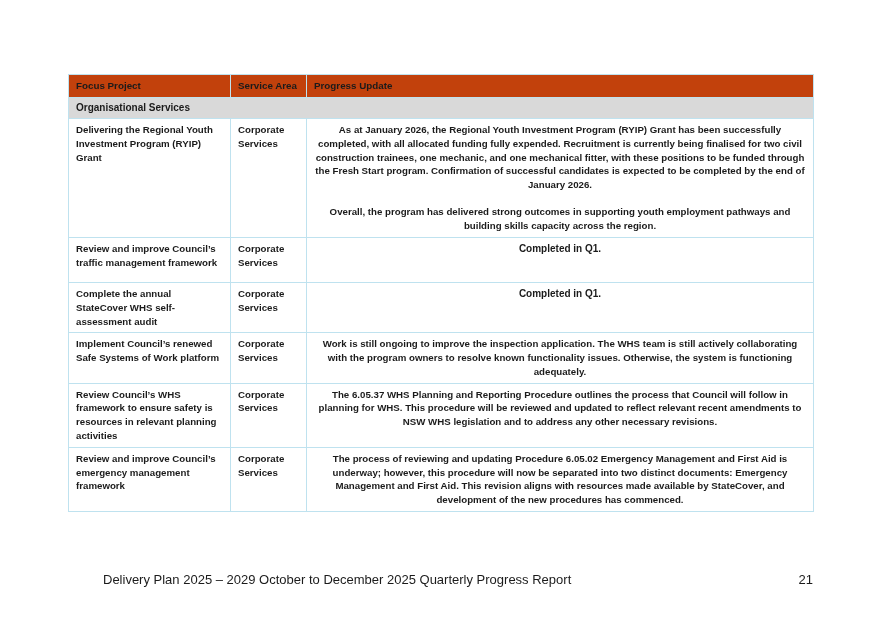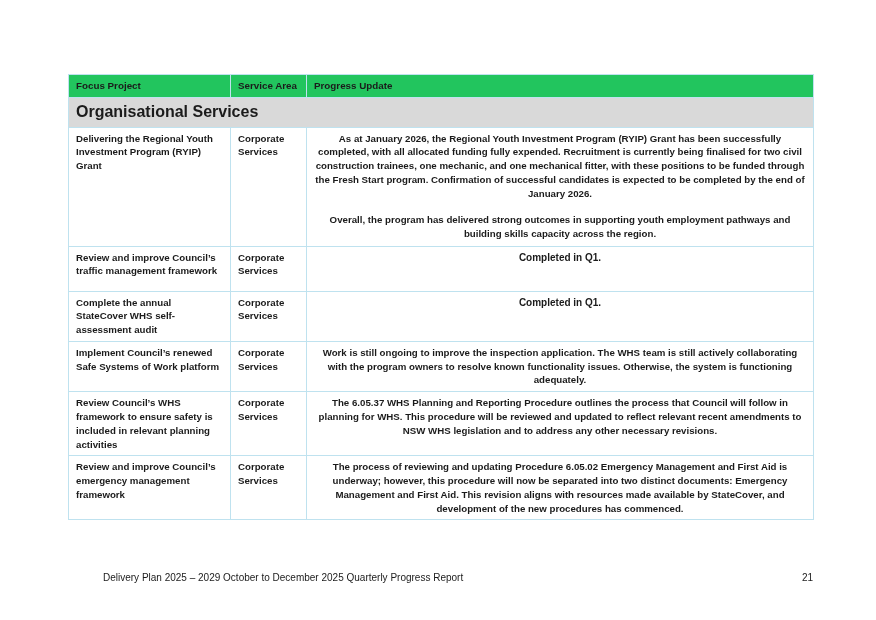--- a/index.html
+++ b/index.html
@@ -12,40 +12,40 @@
     border-collapse:collapse;table-layout:fixed;
   }
   .doc-table col.c1{width:162px;}
   .doc-table col.c2{width:76px;}
   .doc-table col.c3{width:507px;}
   .doc-table th,.doc-table td{
     border:1px solid #bfe2ef;vertical-align:top;text-align:left;
     padding:4px 7px;font-size:9.7px;line-height:1.42;font-weight:bold;
   }
   .doc-table thead th{
-    background:#22c55e;font-weight:bold;font-size:9.8px;padding:4px 7px;height:12px;
+    background:#c2410c;font-weight:bold;font-size:9.8px;padding:4px 7px;height:12px;
   }
   .doc-table tr.section td{
-    background:#d9d9d9;font-weight:bold;font-size:16px;padding:3px 7px;height:12px;
+    background:#d9d9d9;font-weight:bold;font-size:10px;padding:3px 7px;height:12px;
   }
   .doc-table td p{margin:0 0 13px 0;text-align:center;}
   .doc-table td p:last-child{margin:0;}
   .doc-table td p.small{font-size:10px;}
   
   tbody tr:nth-child(2){height:119px;}
   tbody tr:nth-child(3){height:45px;}
   tbody tr:nth-child(4){height:49px;}
   tbody tr:nth-child(5){height:49px;}
   tbody tr:nth-child(6){height:63px;}
   tbody tr:nth-child(7){height:62px;}
   tbody tr:nth-child(8){height:48px;}
   .footer{
     position:absolute;left:103px;right:63px;top:572px;
     display:flex;justify-content:space-between;align-items:baseline;
-    font-size:10px;
+    font-size:13px;
   }
 </style>
 </head>
 <body>
 
 <div class="page">
 
   <table class="doc-table">
     <colgroup>
         <col class="c1">
@@ -91,21 +91,21 @@
 
   <tr>
     <td class="c-project">Implement Council’s renewed Safe Systems of Work platform</td>
     <td class="c-service">Corporate Services</td>
     <td class="c-update">
             <p>Work is still ongoing to improve the inspection application. The WHS team is still actively collaborating with the program owners to resolve known functionality issues. Otherwise, the system is functioning adequately.</p>
           </td>
   </tr>
 
   <tr>
-    <td class="c-project">Review Council’s WHS framework to ensure safety is included in relevant planning activities</td>
+    <td class="c-project">Review Council’s WHS framework to ensure safety is resources in relevant planning activities</td>
     <td class="c-service">Corporate Services</td>
     <td class="c-update">
             <p>The 6.05.37 WHS Planning and Reporting Procedure outlines the process that Council will follow in planning for WHS. This procedure will be reviewed and updated to reflect relevant recent amendments to NSW WHS legislation and to address any other necessary revisions.</p>
           </td>
   </tr>
 
   <tr>
     <td class="c-project">Review and improve Council’s emergency management framework</td>
     <td class="c-service">Corporate Services</td>
     <td class="c-update">

